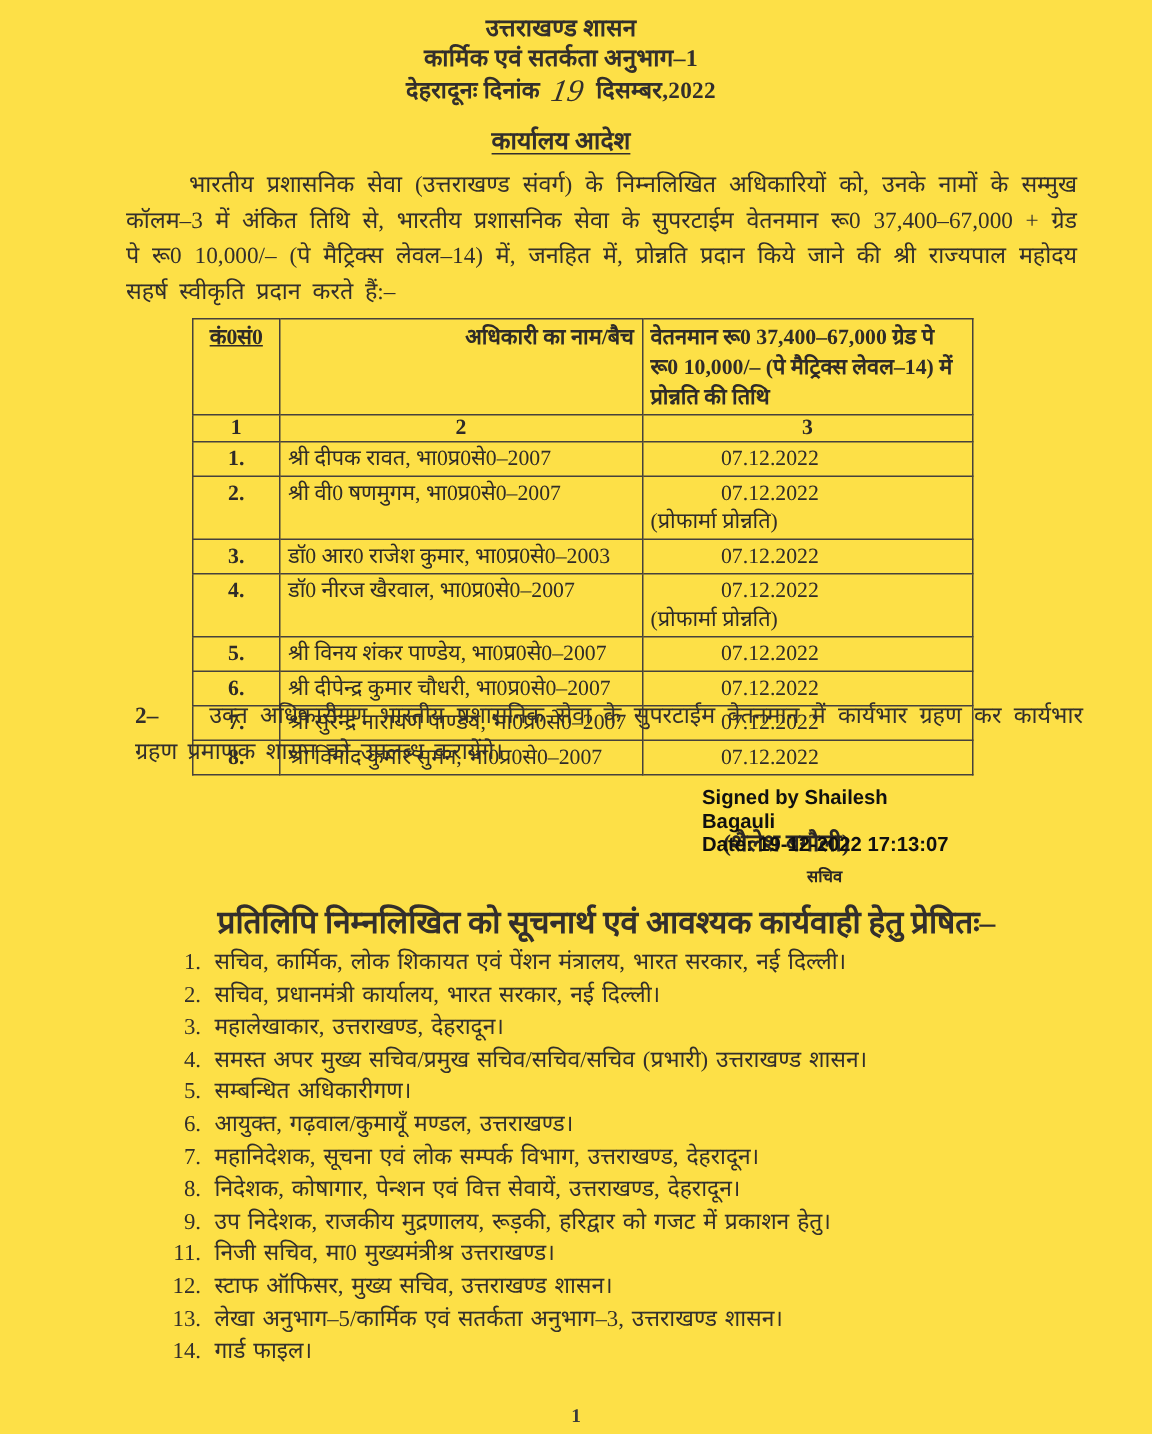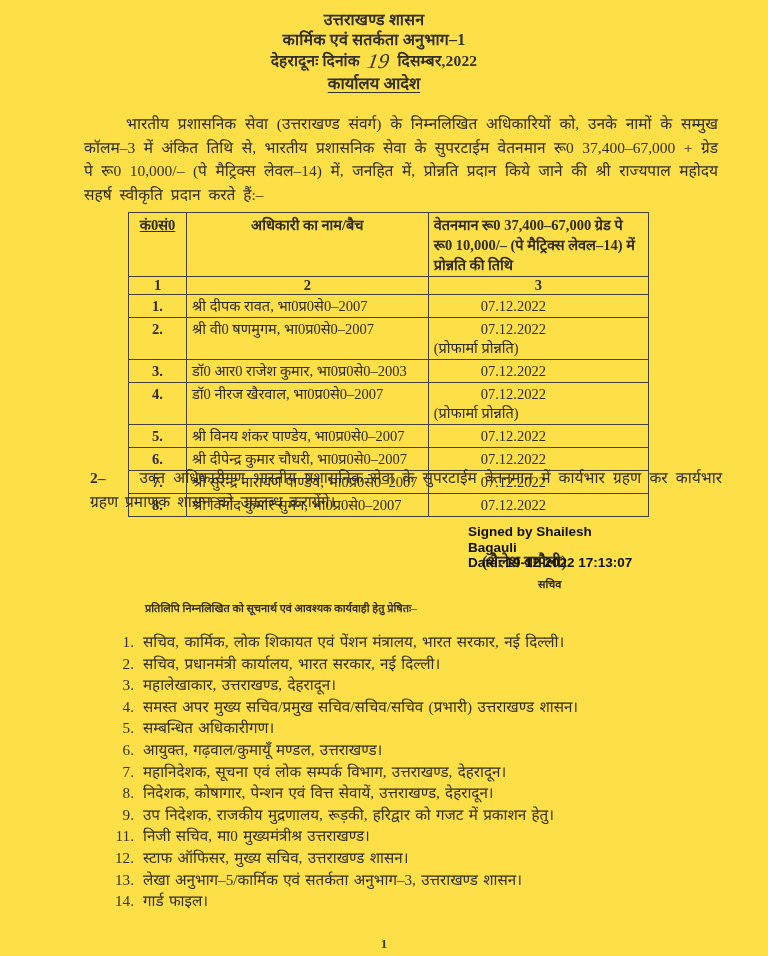--- a/index.html
+++ b/index.html
@@ -29,21 +29,21 @@
   .hand-date{
     display:inline-block;
     font-style:italic;
     font-size:21px;
     line-height:15px;
     transform:skew(-10deg) translateY(2px);
     padding:0 4px;
     font-weight:500;
   }
   .order-title{
-    position:absolute;top:71px;left:0;right:20px;
+    position:absolute;top:81px;left:0;right:20px;
     text-align:center;
     font-weight:700;font-size:16.5px;
     text-decoration:underline;
     text-underline-offset:3px;
   }
   
   .para1{
     position:absolute;top:112px;left:84px;width:634px;
     font-size:15.5px;line-height:23.5px;
     text-align:justify;
@@ -60,21 +60,21 @@
   }
   table.officers td{
     border:1.6px solid #46413c;
     padding:1px 5px;
     vertical-align:top;
   }
   .col-sno{width:48px;text-align:center;text-decoration:underline;}
   .col-name{width:245px;}
   .col-date{width:215px;}
   tr.head td{font-weight:600;line-height:20px;padding-top:2px;}
-  tr.head .col-name{text-align:center;}
+  tr.head .col-name{text-align:right;}
   tr.nums td{text-align:center;font-weight:700;padding:0 5px;line-height:17px;}
   tr.row td{line-height:19px;padding-top:2px;padding-bottom:1px;}
   tr.row .cell-sno{text-align:center;font-weight:700;}
   tr.row .date-val{display:inline-block;min-width:96px;margin-left:47px;}
   tr.row .date-note{display:inline-block;}
   
   .para2{
     position:absolute;top:466px;left:90px;width:632px;
     font-size:15.5px;line-height:23.5px;
     text-align:justify;
@@ -97,21 +97,21 @@
     font-size:16px;font-weight:600;color:#2c2825;
     z-index:1;white-space:nowrap;
   }
   .sig-designation{
     position:absolute;top:52px;left:72px;
     font-size:11px;font-weight:600;color:#2c2825;
   }
   
   .copy-heading{
     position:absolute;top:600px;left:145px;
-    font-size:11px;font-weight:600;
+    font-size:21px;font-weight:600;
   }
   .copy-list{
     position:absolute;top:631px;left:104px;width:616px;
     font-size:15.2px;
   }
   .copy-item{display:flex;line-height:21.6px;}
   .copy-item .num{
     width:30px;flex:0 0 30px;
     text-align:right;padding-right:9px;
   }

